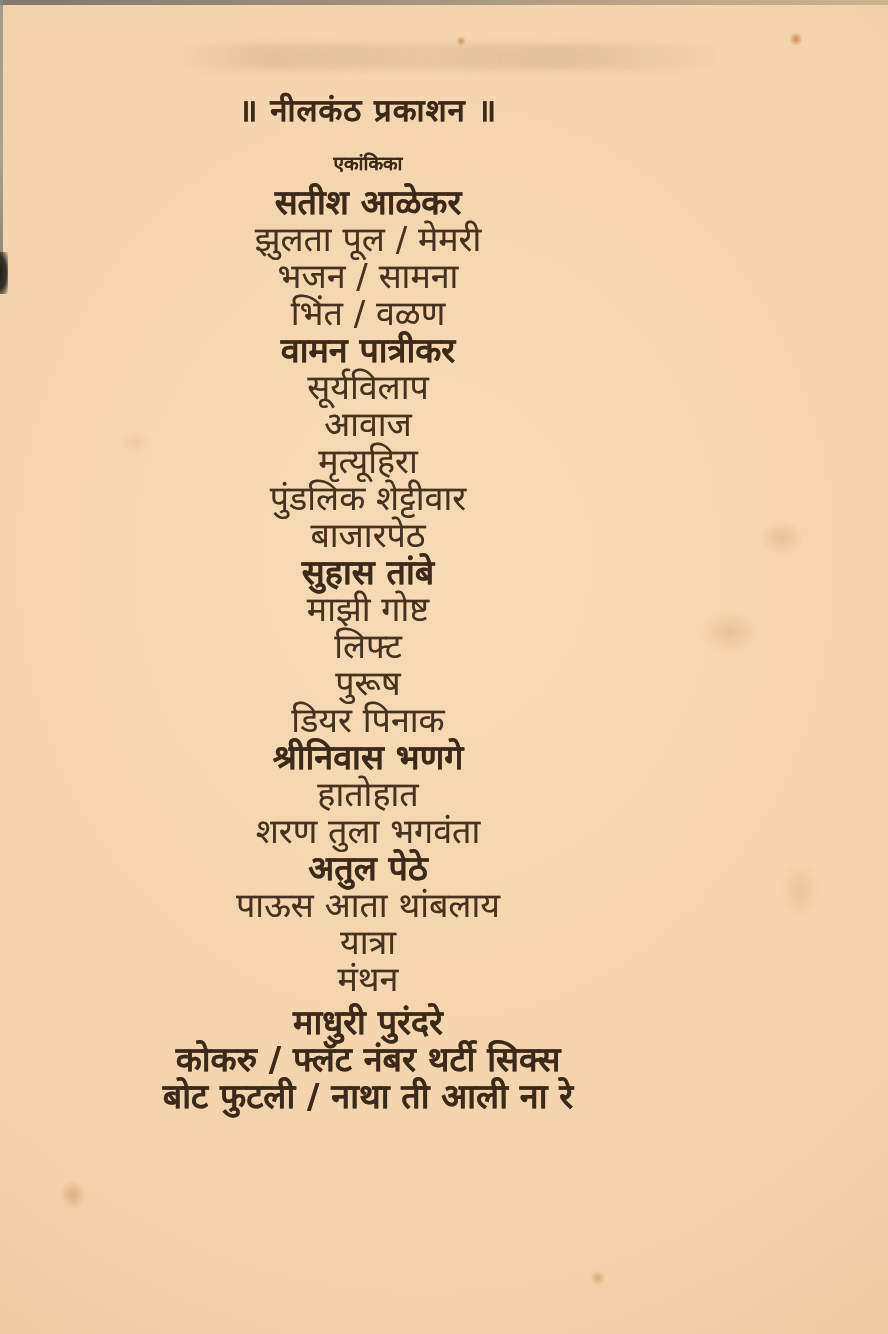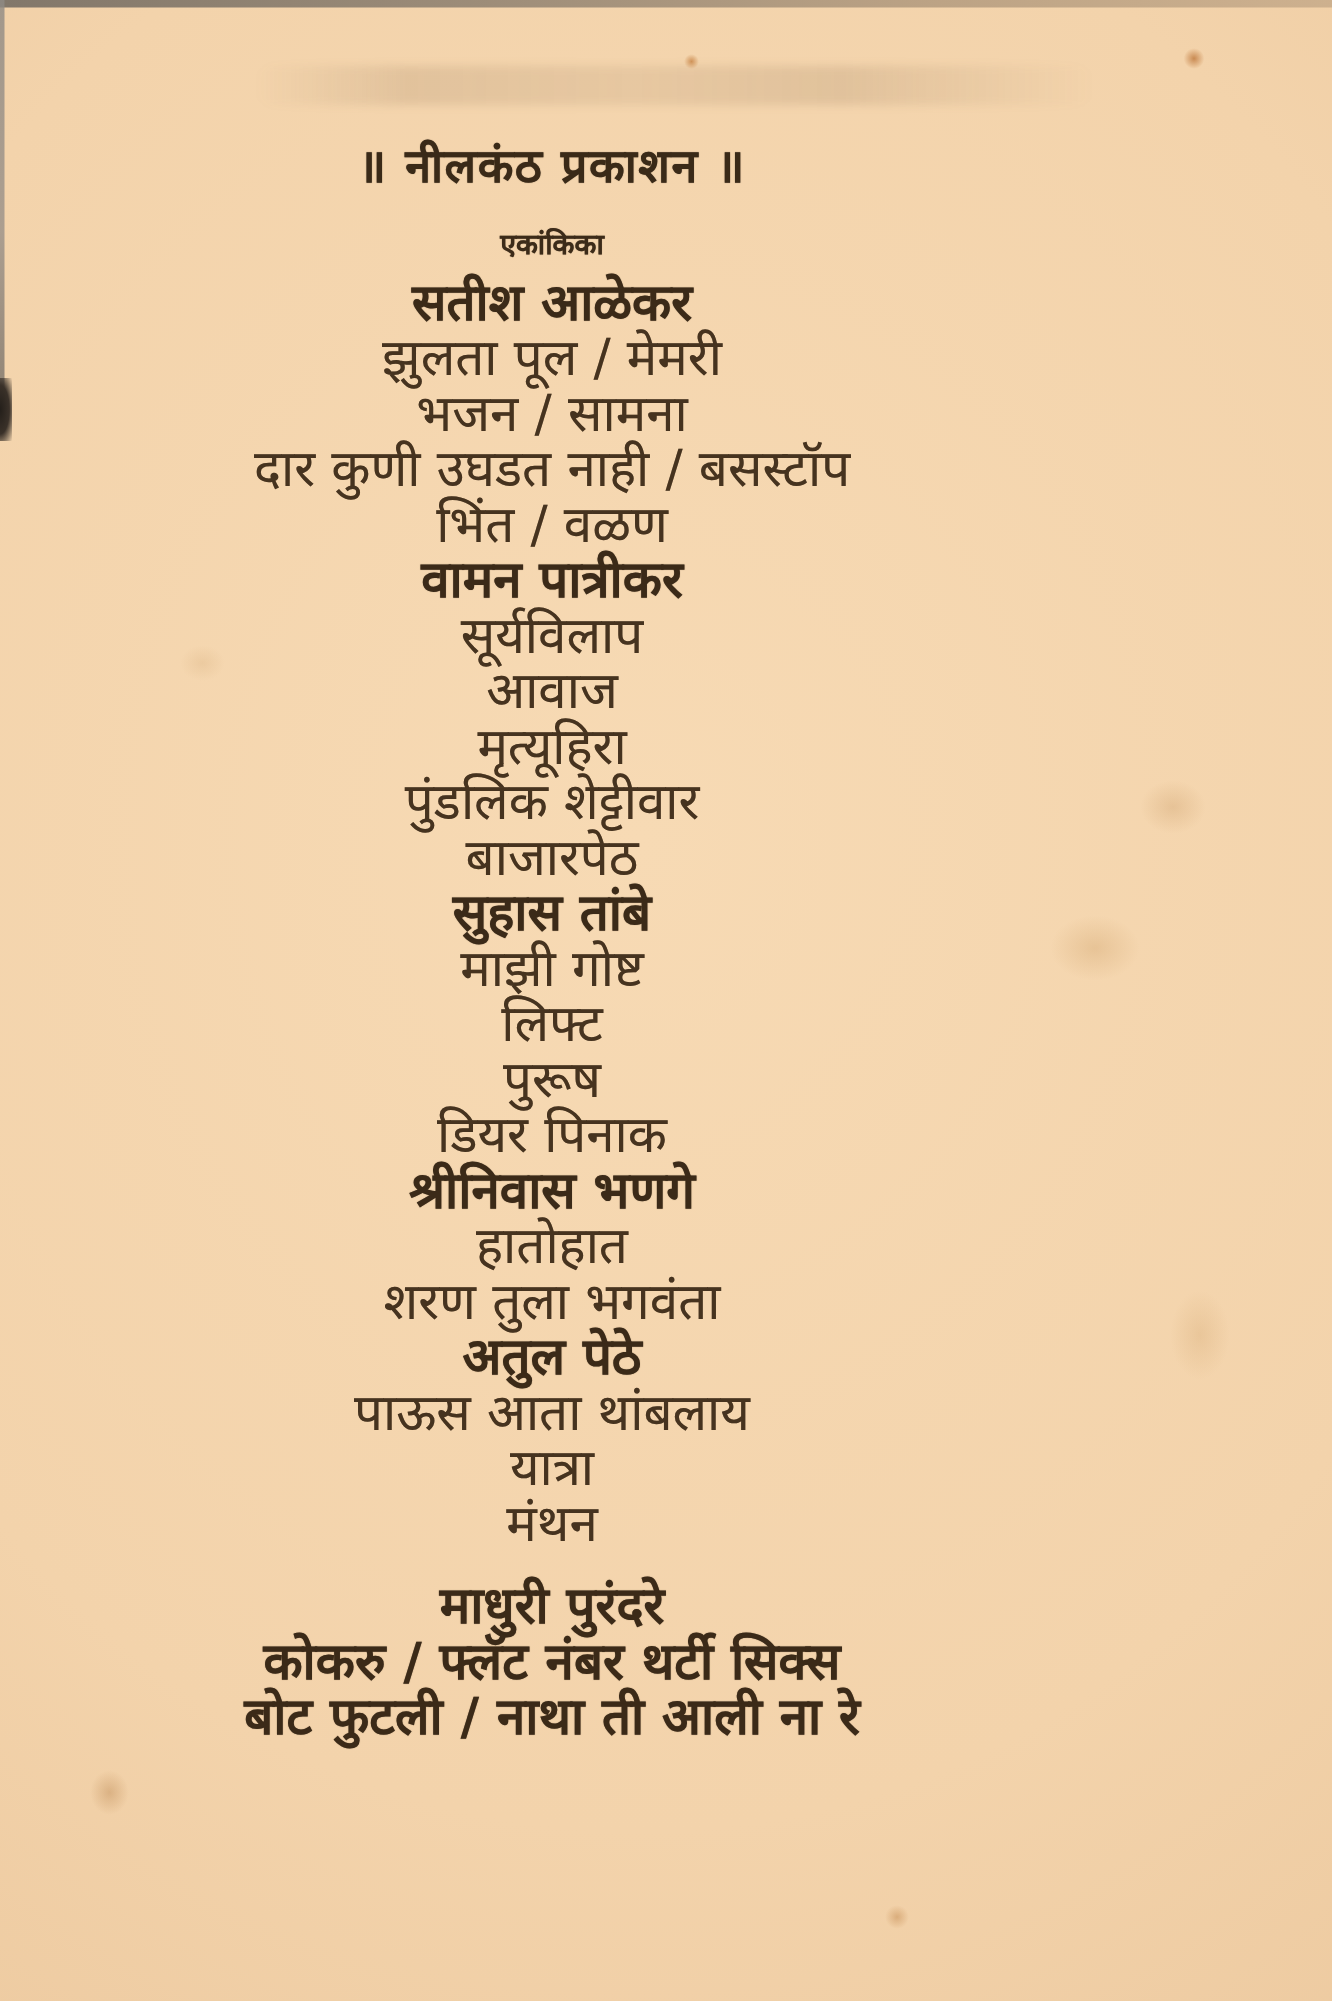--- a/index.html
+++ b/index.html
@@ -67,21 +67,21 @@
   .line{
     font-size:34px;
     height:37px;line-height:37px;
     color:#46331f;
     text-shadow:0 0 .4px rgba(70,51,31,.45);
   }
   .line.bold{
     font-weight:bold;color:#3b2a18;
     text-shadow:0 0 .6px rgba(58,42,24,.6);
   }
-  .section.gap{margin-top:18px;}
+  .section.gap{margin-top:6px;}
 </style>
 </head>
 <body>
 
 <div class="page">
 
   <div class="edge-top"></div>
   <div class="edge-left"></div>
   <div class="edge-left-blob"></div>
   <div class="ghost-text"></div>
@@ -95,21 +95,20 @@
   <div class="stain s8"></div>
 
   <div class="content">
     <div class="title-line">॥ नीलकंठ प्रकाशन ॥</div>
     <div class="subtitle-line">एकांकिका</div>
     <div id="sections">
         <div class="section">
           <div class="line bold">सतीश आळेकर</div>
           <div class="line">झुलता पूल / मेमरी</div>
           <div class="line">भजन / सामना</div>
-          <div class="line">दार कुणी उघडत नाही / बसस्टॉप</div>
           <div class="line">भिंत / वळण</div>
         </div>
         <div class="section">
           <div class="line bold">वामन पात्रीकर</div>
           <div class="line">सूर्यविलाप</div>
           <div class="line">आवाज</div>
           <div class="line">मृत्यूहिरा</div>
         </div>
         <div class="section">
           <div class="line">पुंडलिक शेट्टीवार</div>

